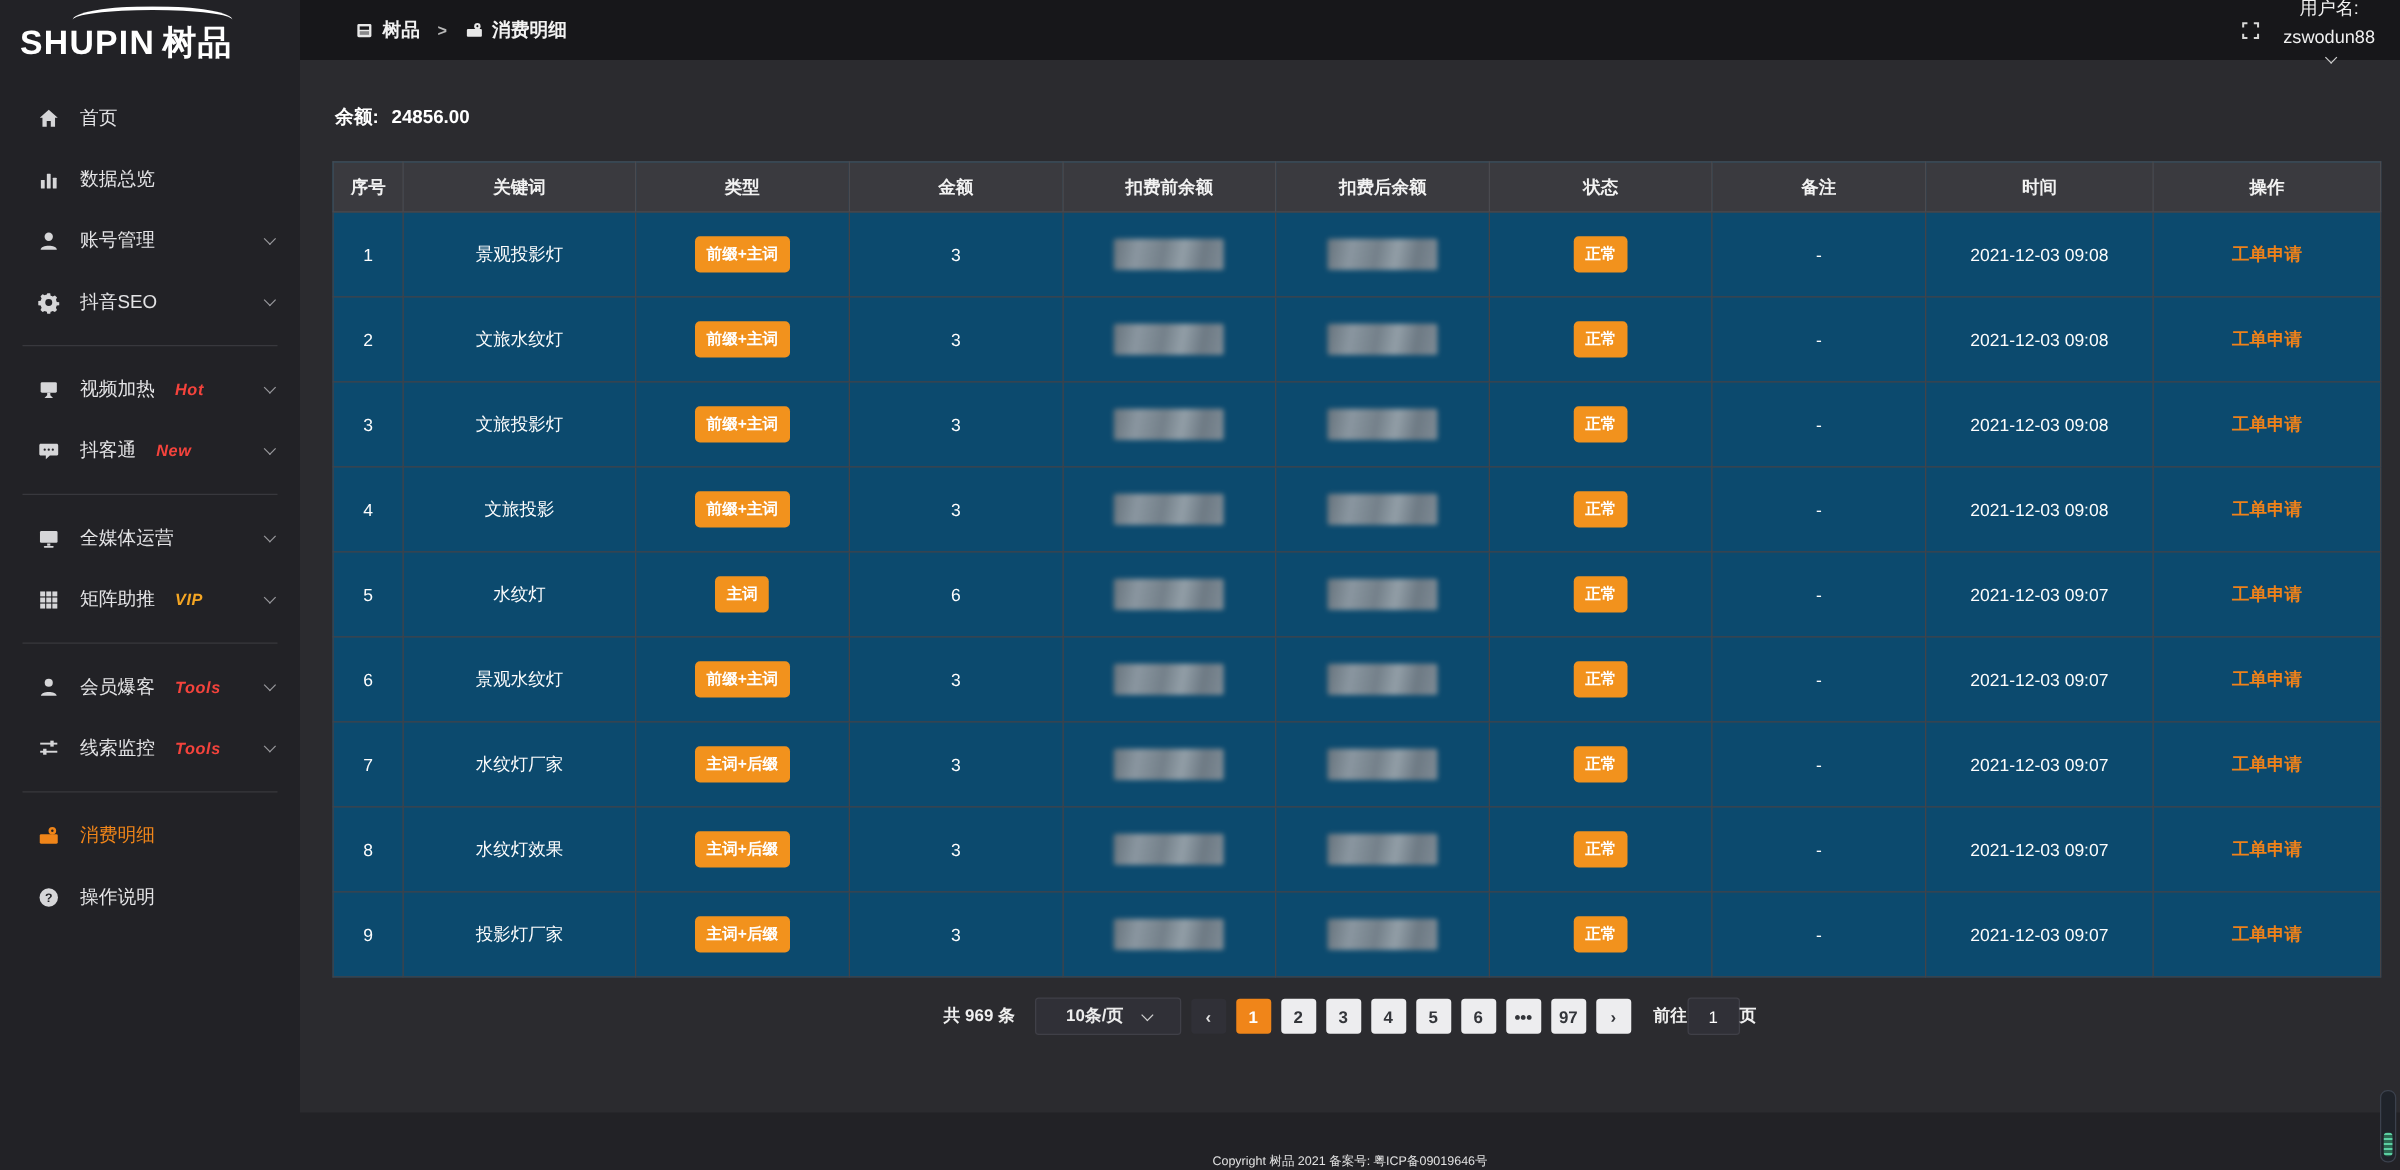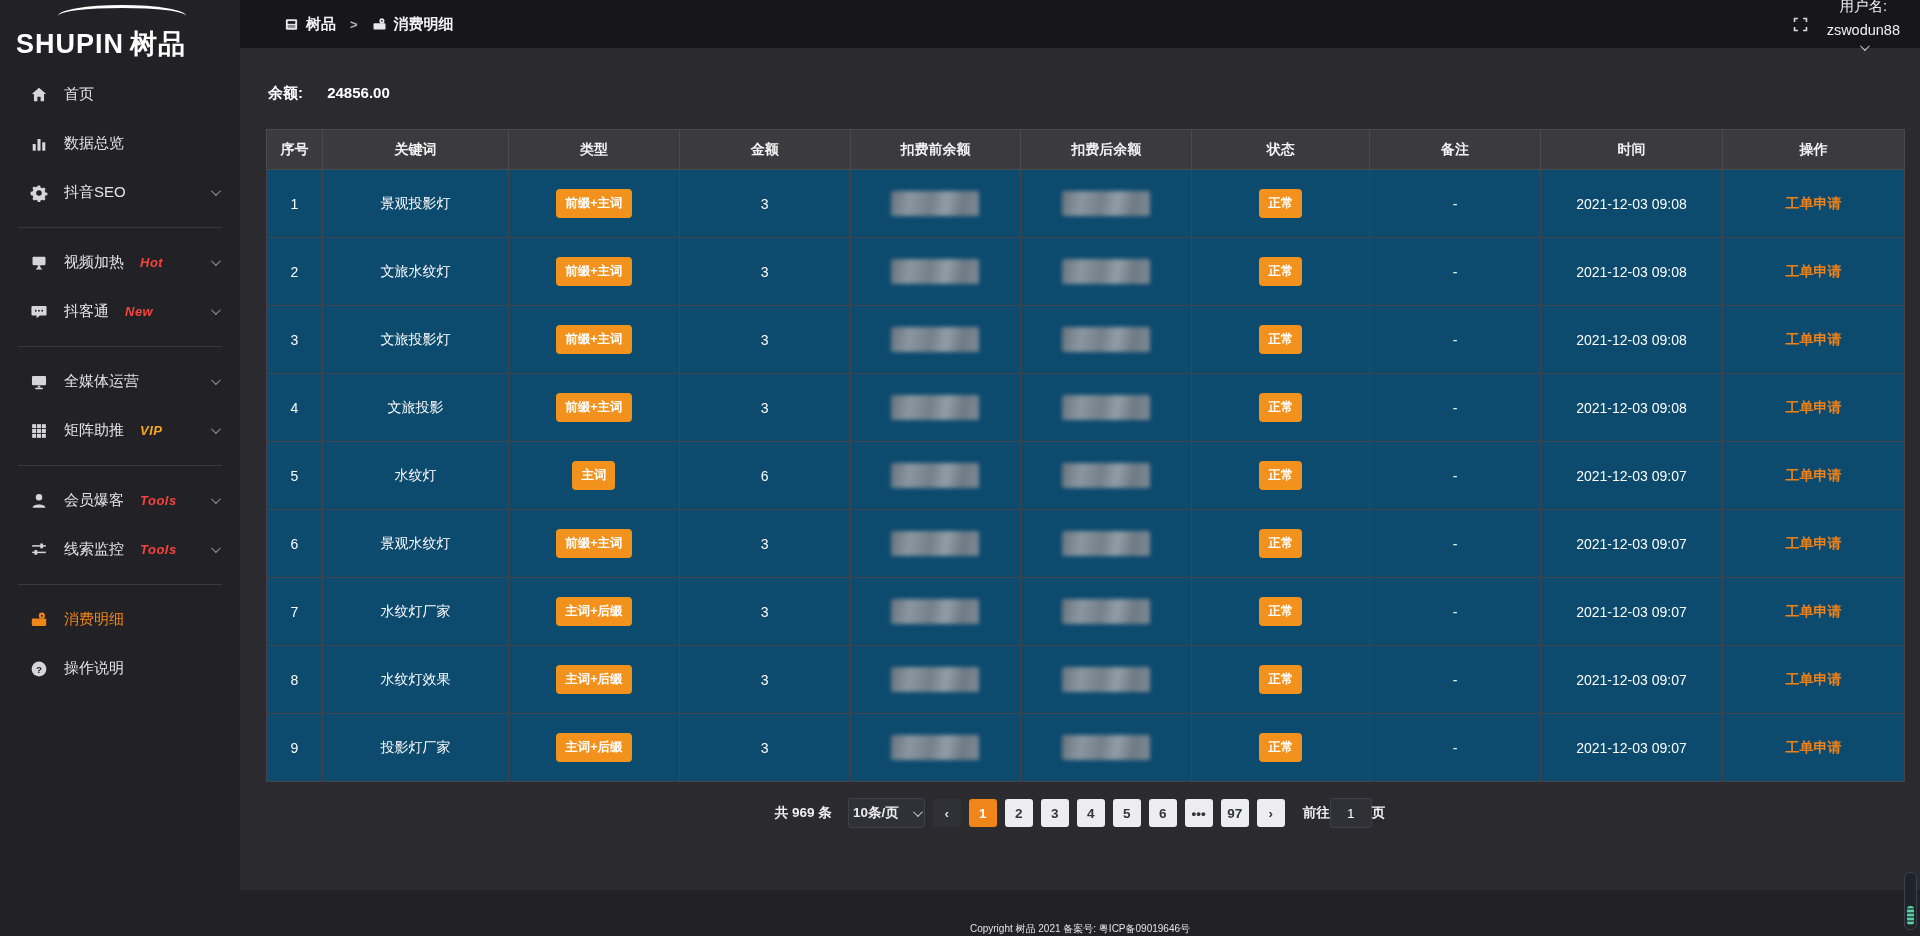--- a/index.html
+++ b/index.html
@@ -3,21 +3,21 @@
 <meta charset="utf-8">
 <style>
   * { box-sizing: border-box; margin: 0; padding: 0; }
   html,body { width:1920px; height:936px; }
   body {
     font-family: "Liberation Sans", "DejaVu Sans", sans-serif;
     background:#2b2b2f; overflow:hidden; position:relative; color:#fff;
   }
   
   .sidebar { position:absolute; left:0; top:0; bottom:0; width:240px; background:#222226; z-index:3; }
-  .logo { position:relative; height:64px; padding:26px 0 0 16px; color:#fff; }
+  .logo { position:relative; height:64px; padding:16px 0 0 16px; color:#fff; }
   .logo-arc { position:absolute; top:5px; left:58px; width:128px; height:11px;
     border-top:3px solid #fff; border-radius:50% 50% 0 0 / 100% 100% 0 0; }
   .logo-text { font-size:27px; font-weight:800; letter-spacing:1px; white-space:nowrap; }
   .logo-cn { margin-left:6px; }
   .menu { padding-top:6px; }
   .side-item { height:49px; display:flex; align-items:center; padding:0 22px 0 30px;
     color:#e4e4e6; font-size:15px; cursor:pointer; }
   .side-item .icn { width:18px; height:18px; margin-right:16px; color:#d6d6d8; flex:0 0 18px; }
   .side-item .icn svg { width:18px; height:18px; display:block; }
   .side-item.active, .side-item.active .icn { color:#f08519; }
@@ -35,38 +35,38 @@
   .crumb .icn svg { width:15px; height:15px; display:block; }
   .crumb-sep { color:#b8b8b8; margin:0 14px; font-size:13px; font-weight:bold; }
   .topbar-right { margin-left:auto; display:flex; align-items:center; gap:18px; }
   .fs-icon svg { width:17px; height:17px; display:block; }
   .user-box { display:flex; align-items:center; font-size:14.5px; color:#f0f0f0; gap:6px; cursor:pointer;flex-direction:column; }
   .chev-sm { width:7px; height:7px; border-right:1.6px solid #d0d0d0; border-bottom:1.6px solid #d0d0d0;
     transform:rotate(45deg) translateY(-2px); display:inline-block; }
   
   .main { position:absolute; left:240px; right:0; top:48px; bottom:0; display:flex; flex-direction:column; }
   .balance { margin:36px 0 26px 28px; font-size:15px; font-weight:bold; color:#fff; }
-  .balance .val { margin-left:20px; }
+  .balance .val { margin-left:6px; }
   .table-wrap { margin:0 15px 0 26px; }
   table { width:100%; border-collapse:collapse; table-layout:fixed; background:#0c4a6e; }
   th { background:#3a3a3f; height:40px; font-size:14px; font-weight:bold; color:#f2f2f2;
     border:1px solid #4a4a4f; text-align:center; }
   td { height:68px; text-align:center; font-size:14px; color:#fdfdfd;
     border:1px solid #434348; }
   .type-badge, .status-badge { display:inline-block; background:#f2921d; color:#fff;
     font-size:12.5px; font-weight:bold; padding:6px 9px; border-radius:4px; }
   .action-link { color:#ef8119; font-size:14px; font-weight:bold; cursor:pointer; }
   .blur-block { width:88px; height:25px; margin:0 auto; border-radius:2px; filter:blur(2.2px); opacity:.8;
     background:linear-gradient(100deg,#7d7d80 0%,#aaaaad 22%,#8e8e91 45%,#b4b4b6 62%,#86868a 80%,#9c9c9f 100%); }
   
   .pager { display:flex; align-items:center; justify-content:center; gap:8px; margin-top:16px;
     font-size:13.5px; color:#f0f0f0; }
   .pg-total { margin-right:8px; font-weight:bold; }
   .pg-size { background:#303037; border:1px solid #404048; border-radius:3px; height:30px;
-    display:flex; align-items:center; gap:14px; padding:0 4px; color:#ececec; cursor:pointer; font-weight:bold; }
+    display:flex; align-items:center; gap:14px; padding:0 24px; color:#ececec; cursor:pointer; font-weight:bold; }
   .pg-btn { min-width:28px; height:28px; padding:0 6px; background:#ededef; color:#33353a;
     border-radius:3px; display:flex; align-items:center; justify-content:center;
     font-weight:bold; font-size:13.5px; cursor:pointer; border:none; }
   .pg-btn.dark { background:#303037; color:#e0e0e0; }
   .pg-btn.active { background:#f08519; color:#fff; }
   .pg-goto { display:flex; align-items:center; margin-left:10px; font-weight:bold; }
   .pg-input { width:42px; height:30px; background:#303037; border:1px solid #404048; border-radius:3px;
     color:#fff; text-align:center; font-size:13.5px; font-family:inherit; }
   
   .footer { margin-top:auto; height:46px; background:#222226; display:flex; align-items:flex-end;
@@ -98,20 +98,30 @@
       </div>
       <div class="side-item">
         <span class="icn">
           <svg viewBox="0 0 20 20" fill="currentColor">
             <rect x="3" y="10" width="3.4" height="7.5" rx=".5"></rect>
             <rect x="8.3" y="4.5" width="3.4" height="13" rx=".5"></rect>
             <rect x="13.6" y="8" width="3.4" height="9.5" rx=".5"></rect>
           </svg>
         </span>
         <span>数据总览</span>
+      </div>
+      <div class="side-item">
+        <span class="icn">
+          <svg viewBox="0 0 20 20" fill="currentColor">
+            <circle cx="10" cy="6" r="3.7"></circle>
+            <path d="M2.8 17.6c0-4.8 14.4-4.8 14.4 0Z"></path>
+          </svg>
+        </span>
+        <span>账号管理</span>
+        <span class="chev"></span>
       </div>
       <div class="side-item">
         <span class="icn">
           <svg viewBox="0 0 20 20" fill="currentColor" fill-rule="evenodd">
             <path d="M8.7 1.8h2.6l.35 2.2a6.2 6.2 0 0 1 1.85.77l2-1 1.85 1.86-1 2a6.2 6.2 0 0 1 .76 1.84l2.2.35v2.6l-2.2.35a6.2 6.2 0 0 1-.77 1.85l1 2-1.85 1.85-2-1a6.2 6.2 0 0 1-1.84.76l-.35 2.2H8.7l-.35-2.2a6.2 6.2 0 0 1-1.85-.77l-2 1-1.85-1.85 1-2a6.2 6.2 0 0 1-.76-1.84l-2.2-.35V8.7l2.2-.35a6.2 6.2 0 0 1 .77-1.85l-1-2L4.5 2.66l2 1a6.2 6.2 0 0 1 1.84-.76ZM10 13.1a3.1 3.1 0 1 0 0-6.2 3.1 3.1 0 0 0 0 6.2Z"></path>
           </svg>
         </span>
         <span>抖音SEO</span>
         <span class="chev"></span>
       </div>

